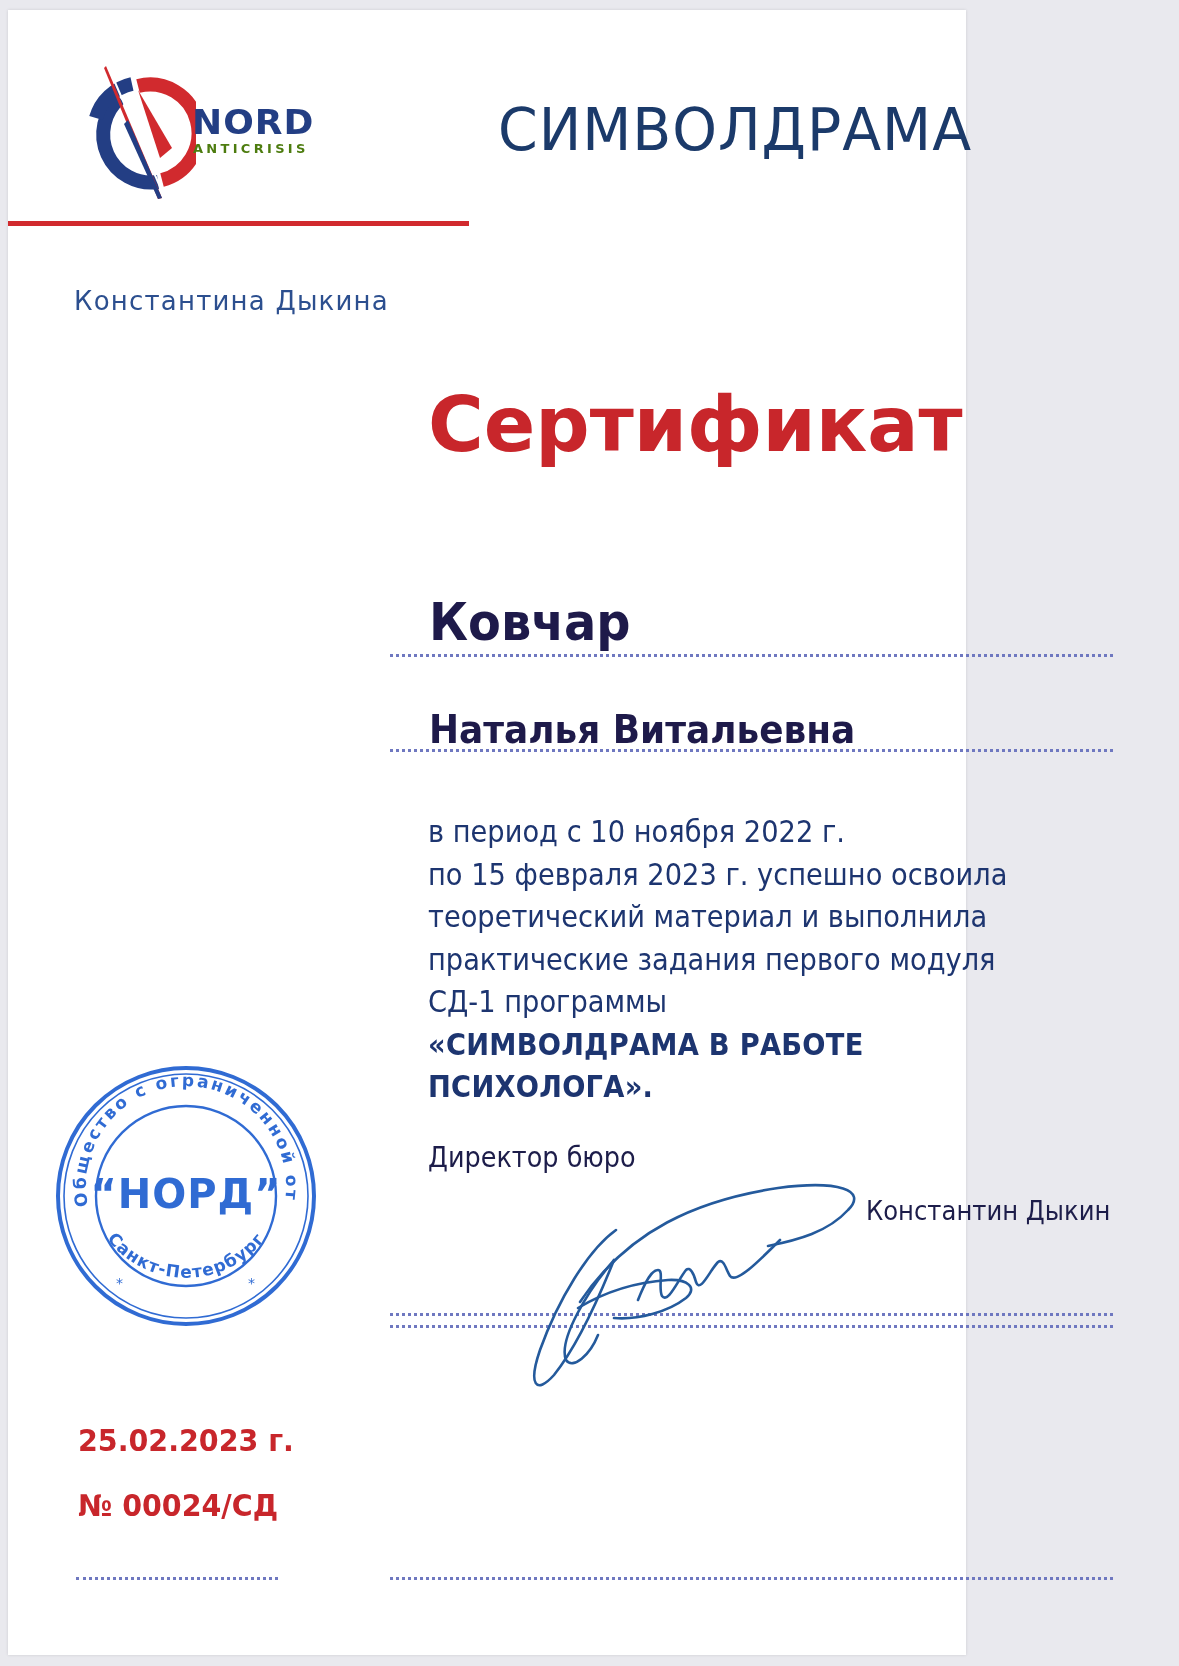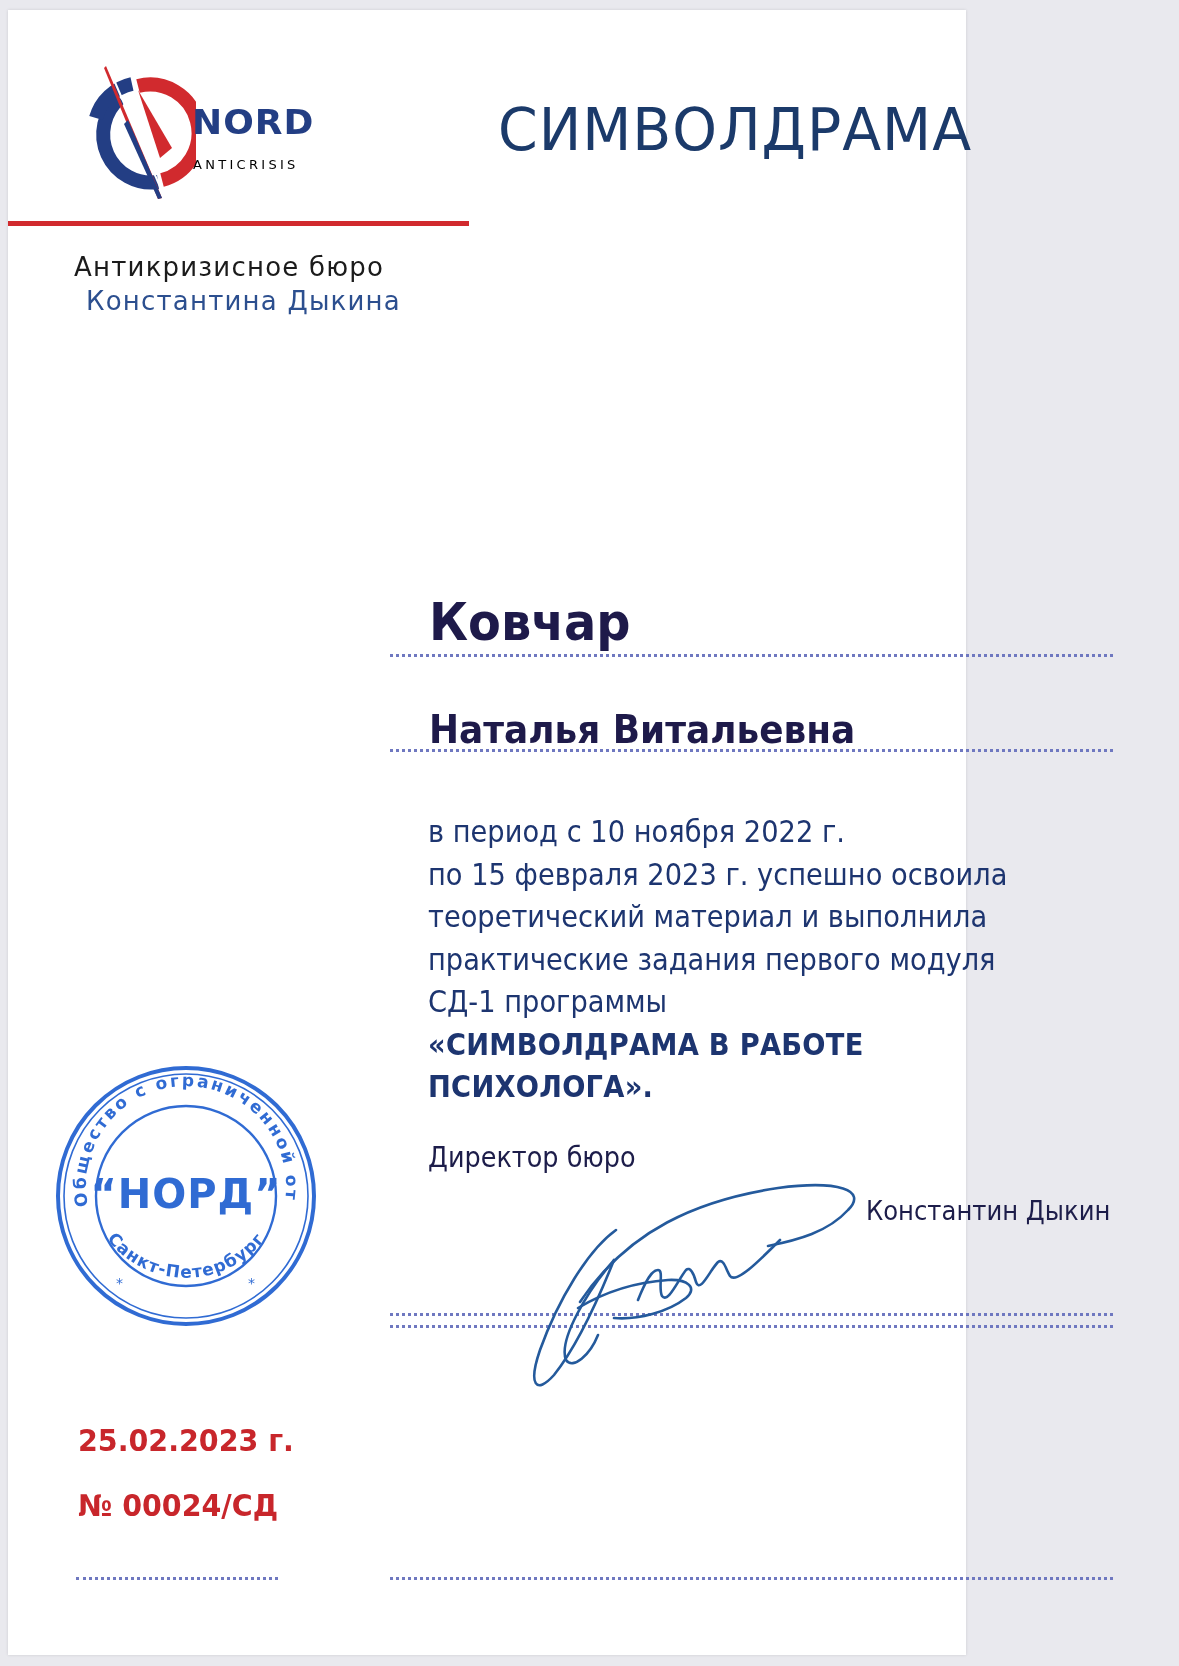--- a/index.html
+++ b/index.html
@@ -23,40 +23,40 @@
     .logo-mark { left: 68px; top: 48px; width: 120px; height: 145px; }
     .logo-nord {
       left: 184px; top: 96px;
       font-family: "DejaVu Sans", sans-serif;
       font-weight: bold; font-size: 36px; letter-spacing: 1px;
       color: #233e84; line-height: 36px;
       transform: scaleY(0.92);
       transform-origin: left top;
     }
     .logo-anti {
-      left: 185px; top: 148px;
-      font-family: "DejaVu Sans", sans-serif;
-      font-weight: normal; font-size: 13px; letter-spacing: 3.3px;
-      color: #000000; line-height: 14px;
+      left: 185px; top: 132px;
+      font-family: "DejaVu Sans", sans-serif;
+      font-weight: bold; font-size: 13px; letter-spacing: 3.3px;
+      color: #4d7c0f; line-height: 14px;
     }
     .red-rule {
       left: 0px; top: 211px; width: 461px; height: 5px;
       background: #d12a2e;
     }
     .bureau-line1 {
       left: 66px; top: 242px;
       font-family: "DejaVu Sans", sans-serif;
       font-size: 26px; letter-spacing: 1.2px;
       color: #1b1b1b; line-height: 30px;
     }
     .bureau-line2 {
       left: 66px; top: 276px;
       font-family: "DejaVu Sans", sans-serif;
       font-size: 26px; letter-spacing: 1.2px;
-      color: #2c4f8f; line-height: 30px; margin-left: 12px;
+      color: #2c4f8f; line-height: 30px;
     }
 
     .program-title {
       left: 490px; top: 88px;
       font-family: "DejaVu Sans", sans-serif;
       font-size: 58px; letter-spacing: 1px;
       color: #1b3a6a; line-height: 64px;
       transform: scaleX(0.98);
       transform-origin: left top;
     }
@@ -155,25 +155,25 @@
     <polygon points="30,8 86,140 82,141 28,10" fill="#d12a2e"></polygon>
     <polygon points="52,62 86,140 82,141 48,66" fill="#233e84"></polygon>
 
     <line x1="35" y1="15" x2="88" y2="138" stroke="#ffffff" stroke-width="2"></line>
   </svg>
   <div class="abs logo-nord">NORD</div>
   <div class="abs logo-anti">ANTICRISIS</div>
 
   <div class="abs red-rule"></div>
 
-  <div class="abs bureau-line1">Антикризисное бюро</div>
   <div class="abs bureau-line2">Константина Дыкина</div>
 
   <div class="abs program-title">СИМВОЛДРАМА</div>
 
+  <div class="abs cert-title">Сертификат</div>
 
   <div class="abs surname">Ковчар</div>
   <div class="dotted" style="left:382px; top:644px; width:723px;"></div>
 
   <div class="abs given-names">Наталья Витальевна</div>
   <div class="dotted" style="left:382px; top:739px; width:723px;"></div>
 
   <div class="abs body-text">
     <span class="line">в период с 10 ноября 2022 г.</span>
     <span class="line">по 15 февраля 2023 г. успешно освоила</span>

